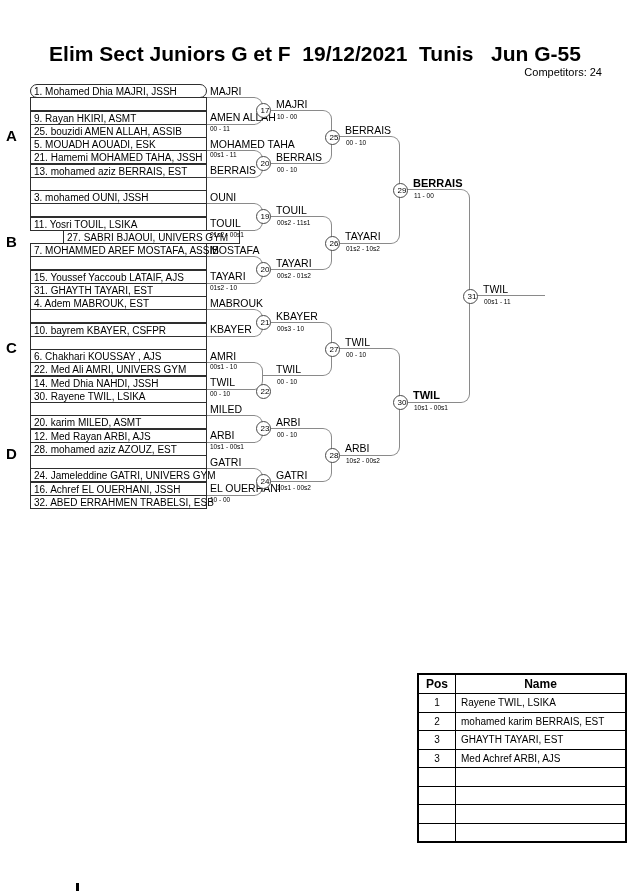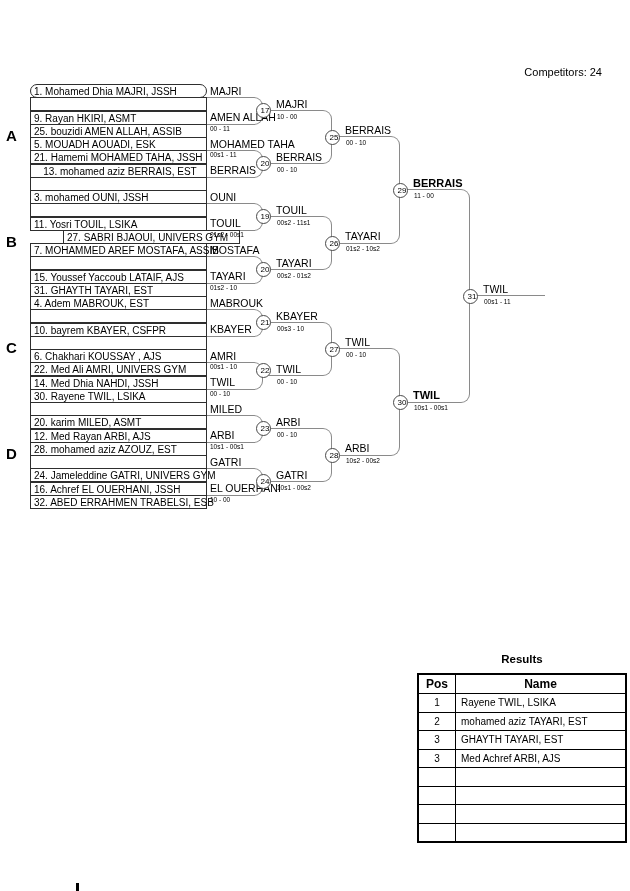--- a/index.html
+++ b/index.html
@@ -27,30 +27,31 @@
   table.results th{border:1px solid #000;font-size:12px;font-weight:bold;height:18px;padding:0 3px;}
   table.results td{border:1px solid #000;font-size:10px;height:17.5px;padding:0 5px;
         white-space:nowrap;overflow:hidden;}
   table.results .pos{width:36px;text-align:center;padding:0;}
   .edgemark{position:absolute;left:76px;top:883px;width:3px;height:8px;background:#000;}
 </style>
 </head>
 <body>
 
 <div class="page">
+  <div class="title">Elim Sect Juniors G et F  19/12/2021  Tunis   Jun G-55</div>
   <div class="competitors">Competitors: 24</div>
 
   <div id="layer">
       <div class="slot" style="top: 84px; border-radius: 7px;">1. Mohamed Dhia MAJRI, JSSH</div>
       <div class="slot" style="top: 97.25px;"></div>
       <div class="slot" style="top: 110.5px;">9. Rayan HKIRI, ASMT</div>
       <div class="slot" style="top: 123.75px;">25. bouzidi AMEN ALLAH, ASSIB</div>
       <div class="slot" style="top: 137px;">5. MOUADH AOUADI, ESK</div>
       <div class="slot" style="top: 150.25px;">21. Hamemi MOHAMED TAHA, JSSH</div>
-      <div class="slot" style="top: 163.5px; text-align: center;">13. mohamed aziz BERRAIS, EST</div>
+      <div class="slot" style="top: 163.5px;">13. mohamed aziz BERRAIS, EST</div>
       <div class="slot" style="top: 176.75px;"></div>
       <div class="slot" style="top: 190px;">3. mohamed OUNI, JSSH</div>
       <div class="slot" style="top: 203.25px;"></div>
       <div class="slot" style="top: 216.5px;">11. Yosri TOUIL, LSIKA</div>
       <div class="slot" style="top: 229.75px; margin-left: 33px;">27. SABRI BJAOUI, UNIVERS GYM</div>
       <div class="slot" style="top: 243px;">7. MOHAMMED AREF MOSTAFA, ASSIB</div>
       <div class="slot" style="top: 256.25px;"></div>
       <div class="slot" style="top: 269.5px;">15. Youssef Yaccoub LATAIF, AJS</div>
       <div class="slot" style="top: 282.75px;">31. GHAYTH TAYARI, EST</div>
       <div class="slot" style="top: 296px;">4. Adem MABROUK, EST</div>
@@ -107,21 +108,21 @@
       <div class="pscore" style="left: 277px; top: 218.5px;">00s2 - 11s1</div>
       <div class="conn" style="left: 207px; top: 255.5px; width: 56px; height: 28px;"></div>
       <div class="mcircle" style="left: 255.5px; top: 262px;">20</div>
       <div class="plabel" style="left: 276px; top: 256.5px;">TAYARI</div>
       <div class="pscore" style="left: 277px; top: 271.5px;">00s2 - 01s2</div>
       <div class="conn" style="left: 207px; top: 308.5px; width: 56px; height: 28px;"></div>
       <div class="mcircle" style="left: 255.5px; top: 315px;">21</div>
       <div class="plabel" style="left: 276px; top: 309.5px;">KBAYER</div>
       <div class="pscore" style="left: 277px; top: 324.5px;">00s3 - 10</div>
       <div class="conn" style="left: 207px; top: 361.5px; width: 56px; height: 28px;"></div>
-      <div class="mcircle" style="left: 255.5px; top: 363px;">22</div>
+      <div class="mcircle" style="left: 255.5px; top: 384px;">22</div>
       <div class="plabel" style="left: 276px; top: 362.5px;">TWIL</div>
       <div class="pscore" style="left: 277px; top: 377.5px;">00 - 10</div>
       <div class="conn" style="left: 207px; top: 414.5px; width: 56px; height: 28px;"></div>
       <div class="mcircle" style="left: 255.5px; top: 421px;">23</div>
       <div class="plabel" style="left: 276px; top: 415.5px;">ARBI</div>
       <div class="pscore" style="left: 277px; top: 430.5px;">00 - 10</div>
       <div class="conn" style="left: 207px; top: 467.5px; width: 56px; height: 28px;"></div>
       <div class="mcircle" style="left: 255.5px; top: 474px;">24</div>
       <div class="plabel" style="left: 276px; top: 468.5px;">GATRI</div>
       <div class="pscore" style="left: 277px; top: 483.5px;">10s1 - 00s2</div>
@@ -153,36 +154,35 @@
       <div class="hline" style="left: 470px; top: 295.25px; width: 75px;"></div>
       <div class="mcircle" style="left: 462.5px; top: 288.5px;">31</div>
       <div class="plabel" style="left: 483px; top: 283px;">TWIL</div>
       <div class="pscore" style="left: 484px; top: 298px;">00s1 - 11</div>
       <div class="secletter" style="top: 127px;">A</div>
       <div class="secletter" style="top: 233px;">B</div>
       <div class="secletter" style="top: 339px;">C</div>
       <div class="secletter" style="top: 445px;">D</div>
     </div>
 
-  <div class="results-title">Results</div>
   <table class="results">
     <thead>
       <tr>
         <th class="pos">Pos</th>
         <th>Name</th>
       </tr>
     </thead>
     <tbody id="results-body">
         <tr>
           <td class="pos">1</td>
           <td>Rayene TWIL, LSIKA</td>
         </tr>
         <tr>
           <td class="pos">2</td>
-          <td>mohamed aziz TAYARI, EST</td>
+          <td>mohamed karim BERRAIS, EST</td>
         </tr>
         <tr>
           <td class="pos">3</td>
           <td>GHAYTH TAYARI, EST</td>
         </tr>
         <tr>
           <td class="pos">3</td>
           <td>Med Achref ARBI, AJS</td>
         </tr>
         <tr>

